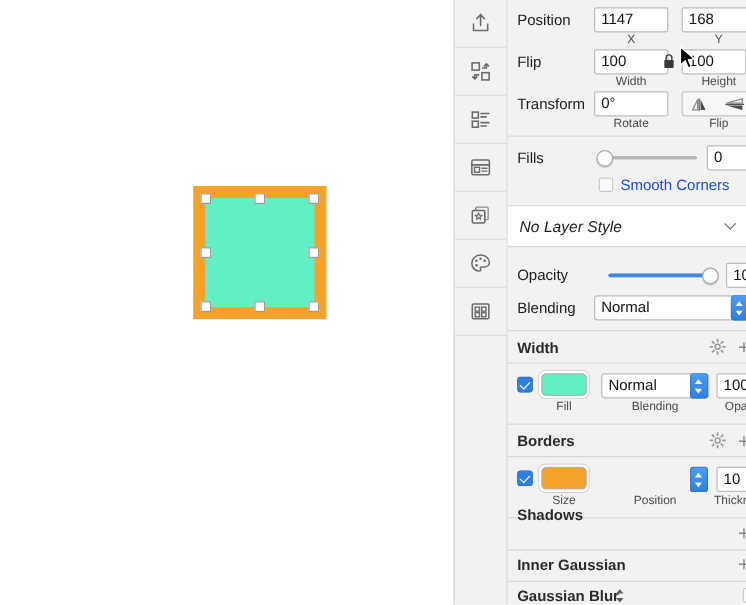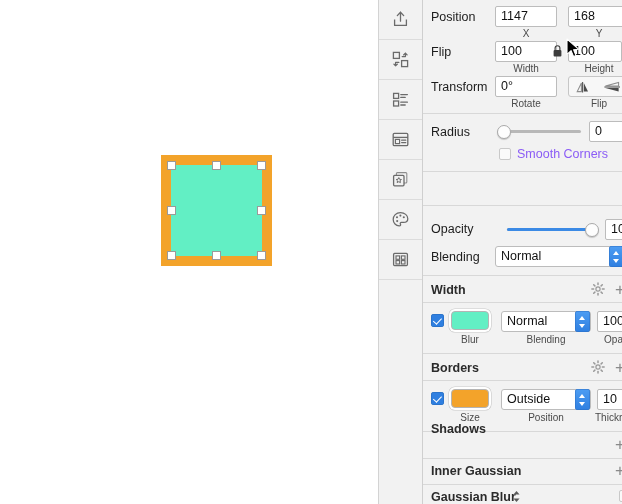--- a/index.html
+++ b/index.html
@@ -125,21 +125,21 @@
   }
   .chev{position:absolute;}
   .chev:before{
     content:"";position:absolute;width:6px;height:6px;
     border-right:1.4px solid #6a6a6a;border-bottom:1.4px solid #6a6a6a;
     transform:rotate(45deg);
   }
   .plus{
     position:absolute;font-size:17px;color:#8a8a8a;line-height:17px;font-weight:300;
   }
-  .disabled{color:#8b5cf6;}
+  .disabled{color:#1d4ed8;}
   #cursor{position:absolute;pointer-events:none;}
 </style>
 </head>
 <body>
 
 <div id="app">
 
   <div id="canvas">
     <div id="shape-wrap">
       <div id="shape-border" style="background: rgb(243, 163, 42);"></div>
@@ -273,30 +273,34 @@
           <path d="M2.4 7 L18 7" stroke="#555" stroke-width="1.1"></path>
           <path d="M3.4 6 L16.6 6 L16.6 2.4 Z" fill="none" stroke="#8c8c8c" stroke-width="1.05"></path>
           <path d="M3.4 8 L16.6 8 L16.6 11.6 Z" fill="#4a4a4a"></path>
         </svg>
       </span>
     </div>
     <div class="sublbl" style="left:145px;top:98px;width:62px;">Flip</div>
 
     <div class="sep" style="top:113px;"></div>
 
-    <div class="lbl" style="left:8px;top:125px;">Radius</div>
+    <div class="lbl" style="left:8px;top:125px;">Fills</div>
     <div class="slider-track" style="left:78px;top:130px;width:80px;"></div>
     <div class="slider-knob" style="left:74px;top:125px;"></div>
     <div class="field" style="left:166px;top:121px;width:42px;">0</div>
 
     <div class="chk-off" style="left:76px;top:148px;"></div>
     <div class="lbl disabled" style="left:94px;top:147px;">Smooth Corners</div>
 
     <div class="sep" style="top:171px;"></div>
 
+    <div class="styleselect" style="top:172px;">
+      <div class="style-txt">No Layer Style</div>
+      <span class="chev" style="right:9px;top:11px;width:8px;height:8px;"></span>
+    </div>
     <div class="sep" style="top:205px;"></div>
 
     <div class="lbl" style="left:8px;top:222px;">Opacity</div>
     <div class="slider-track" style="left:84px;top:228px;width:90px;"></div>
     <div class="slider-fill" style="left:84px;top:228px;width:84px;"></div>
     <div class="slider-knob" style="left:162px;top:223px;"></div>
     <div class="field" style="left:182px;top:219px;width:46px;">100%</div>
 
     <div class="lbl" style="left:8px;top:250px;">Blending</div>
     <div class="select" style="left:72px;top:246px;width:130px;">Normal</div>
@@ -318,21 +322,21 @@
           <path d="M11.3 2.7 L10.1 3.9"></path>
             <path d="M3.9 10.1 L2.7 11.3"></path>
         </g>
       </svg>
     </span>
     <span class="plus" style="left:192px;top:281px;">+</span>
     <div class="sep" style="top:302px;"></div>
 
     <div class="chk" style="left:8px;top:314px;"></div>
     <div class="swatch" id="fill-swatch" style="left: 28px; top: 311px; width: 38px; background: rgb(98, 239, 196);"></div>
-    <div class="sublbl" style="left:28px;top:334px;width:38px;">Blur</div>
+    <div class="sublbl" style="left:28px;top:334px;width:38px;">Fill</div>
     <div class="select" style="left:78px;top:311px;width:90px;">Normal</div>
     <div class="stepper" style="left:152px;top:311px;"></div>
     <div class="sublbl" style="left:78px;top:334px;width:90px;">Blending</div>
     <div class="field" style="left:174px;top:311px;width:48px;">100%</div>
     <div class="sublbl" style="left:174px;top:334px;width:48px;">Opacity</div>
 
     <div class="sep" style="top:353px;"></div>
 
     <div class="sectitle" style="left:8px;top:361px;">Borders</div>
     <span style="position:absolute;left:168px;top:360px;">
@@ -349,21 +353,20 @@
             <path d="M3.9 10.1 L2.7 11.3"></path>
         </g>
       </svg>
     </span>
     <span class="plus" style="left:192px;top:359px;">+</span>
     <div class="sep" style="top:380px;"></div>
 
     <div class="chk" style="left:8px;top:392px;"></div>
     <div class="swatch" id="border-swatch" style="left: 28px; top: 389px; width: 38px; background: rgb(243, 163, 42);"></div>
     <div class="sublbl" style="left:28px;top:412px;width:38px;">Size</div>
-    <div class="select" style="left:78px;top:389px;width:90px;">Outside</div>
     <div class="stepper" style="left:152px;top:389px;"></div>
     <div class="sublbl" style="left:78px;top:412px;width:90px;">Position</div>
     <div class="field" style="left:174px;top:389px;width:48px;">10</div>
     <div class="sublbl" style="left:172px;top:412px;width:54px;text-align:left;">Thickness</div>
 
     <div class="sep" style="top:431px;"></div>
 
     <div class="sectitle" style="left:8px;top:422px;">Shadows</div>
     <span class="plus" style="left:192px;top:436px;">+</span>
     <div class="sep" style="top:458px;"></div>

